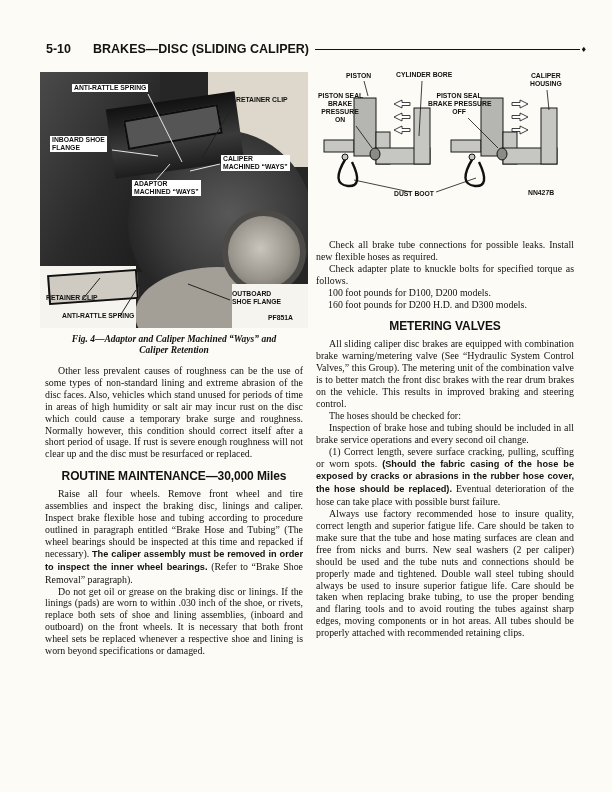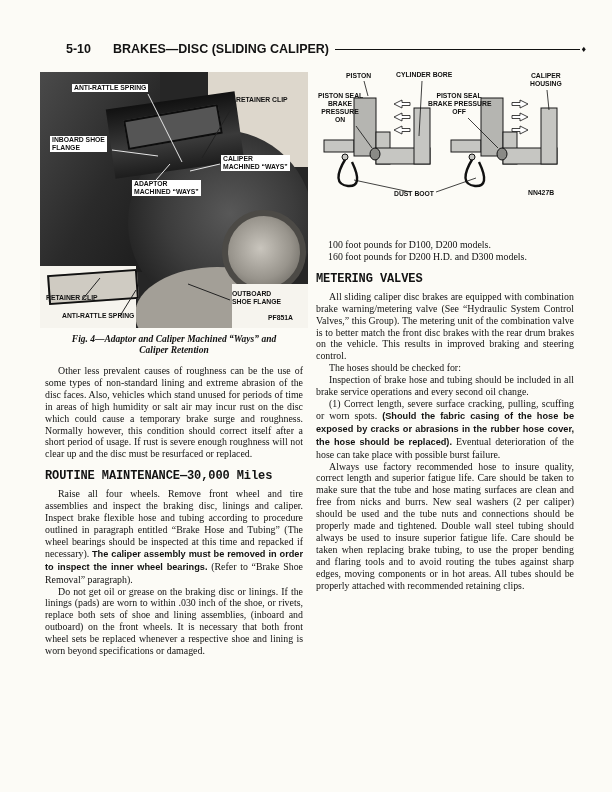--- a/index.html
+++ b/index.html
@@ -1,29 +1,29 @@
 <!DOCTYPE html>
 <html><head>
 <meta charset="utf-8">
 <style>
   html,body{margin:0;padding:0;background:#d8d8d8;}
   .page{position:relative;width:612px;height:792px;background:#fcfbf6;overflow:hidden;
         font-family:"Liberation Serif",serif;color:#121212;}
   
   .hdr{position:absolute;left:46px;top:42px;right:26px;display:flex;align-items:center;
        font-family:"Liberation Sans",sans-serif;font-weight:bold;font-size:12.5px;white-space:nowrap;}
-  .hdr .pn{margin-right:22px;margin-left:20px;}
+  .hdr .pn{margin-right:22px;}
   .hdr .rule{flex:1;border-top:1.6px solid #111;margin:1px 1px 0 6px;}
   .hdr .dia{font-size:9px;line-height:9px;}
   
   .col{position:absolute;width:258px;font-size:9.9px;line-height:11.9px;text-align:justify;}
   .col p{margin:0;}
   .col p.ind{text-indent:13px;}
-  .h-sans{font-family:Liberation Mono, monospace;font-weight:bold;font-size:12px;
-          text-align:left;margin:10px 0 5px 0;line-height:13px;letter-spacing:-0.1px;}
+  .h-sans{font-family:Liberation Sans, sans-serif;font-weight:bold;font-size:12px;
+          text-align:center;margin:10px 0 5px 0;line-height:13px;letter-spacing:-0.1px;}
   .h-sub{font-weight:bold;font-style:italic;font-size:11px;text-align:left;margin:2px 0 1px 0;}
   .bem{font-family:"Liberation Sans",sans-serif;font-weight:bold;font-size:9.2px;}
   .tq{padding-left:12px;text-align:left;}
   .caption{position:absolute;width:258px;text-align:center;font-weight:bold;font-style:italic;
            font-size:9.5px;line-height:11px;}
   
   .photo{position:absolute;left:40px;top:72px;width:268px;height:256px;background:#262626;overflow:hidden;}
   .ph-backing{position:absolute;left:0;top:0;width:120px;height:200px;
               background:linear-gradient(120deg,#4a4a4a 0%,#2a2a2a 55%,#1b1b1b 100%);}
   .ph-hand{position:absolute;right:-20px;top:-15px;width:120px;height:110px;background:#ddd7cc;
@@ -172,20 +172,22 @@
 
 
   <div class="col" style="left:45px;top:365px;">
     <p class="ind">Other less prevalent causes of roughness can be the use of some types of non-standard lining and extreme abrasion of the disc faces. Also, vehicles which stand unused for periods of time in areas of high humidity or salt air may incur rust on the disc which could cause a temporary brake surge and roughness. Normally however, this condition should correct itself after a short period of usage. If rust is severe enough roughness will not clear up and the disc must be resurfaced or replaced.</p>
     <div class="h-sans">ROUTINE MAINTENANCE—30,000 Miles</div>
     <p class="ind"><span>Raise all four wheels. Remove front wheel and tire assemblies and inspect the braking disc, linings and caliper. Inspect brake flexible hose and tubing according to procedure outlined in paragraph entitled “Brake Hose and Tubing” (The wheel bearings should be inspected at this time and repacked if necessary). </span><span class="bem">The caliper assembly must be removed in order to inspect the inner wheel bearings.</span><span> (Refer to “Brake Shoe Removal” paragraph).</span></p>
     <p class="ind">Do not get oil or grease on the braking disc or linings. If the linings (pads) are worn to within .030 inch of the shoe, or rivets, replace both sets of shoe and lining assemblies, (inboard and outboard) on the front wheels. It is necessary that both front wheel sets be replaced whenever a respective shoe and lining is worn beyond specifications or damaged.</p>
   </div>
 
   <div class="col" style="left:316px;top:239px;">
+    <p class="ind">Check all brake tube connections for possible leaks. Install new flexible hoses as required.</p>
+    <p class="ind">Check adapter plate to knuckle bolts for specified torque as follows.</p>
     <p class="tq">100 foot pounds for D100, D200 models.</p>
     <p class="tq">160 foot pounds for D200 H.D. and D300 models.</p>
     <div class="h-sans">METERING VALVES</div>
     <p class="ind">All sliding caliper disc brakes are equipped with combination brake warning/metering valve (See “Hydraulic System Control Valves,” this Group). The metering unit of the combination valve is to better match the front disc brakes with the rear drum brakes on the vehicle. This results in improved braking and steering control.</p>
     <p class="ind">The hoses should be checked for:</p>
     <p class="ind">Inspection of brake hose and tubing should be included in all brake service operations and every second oil change.</p>
     <p class="ind"><span>(1) Correct length, severe surface cracking, pulling, scuffing or worn spots. </span><span class="bem">(Should the fabric casing of the hose be exposed by cracks or abrasions in the rubber hose cover, the hose should be replaced).</span><span> Eventual deterioration of the hose can take place with possible burst failure.</span></p>
     <p class="ind">Always use factory recommended hose to insure quality, correct length and superior fatigue life. Care should be taken to make sure that the tube and hose mating surfaces are clean and free from nicks and burrs. New seal washers (2 per caliper) should be used and the tube nuts and connections should be properly made and tightened. Double wall steel tubing should always be used to insure superior fatigue life. Care should be taken when replacing brake tubing, to use the proper bending and flaring tools and to avoid routing the tubes against sharp edges, moving components or in hot areas. All tubes should be properly attached with recommended retaining clips.</p>
   </div>
 

